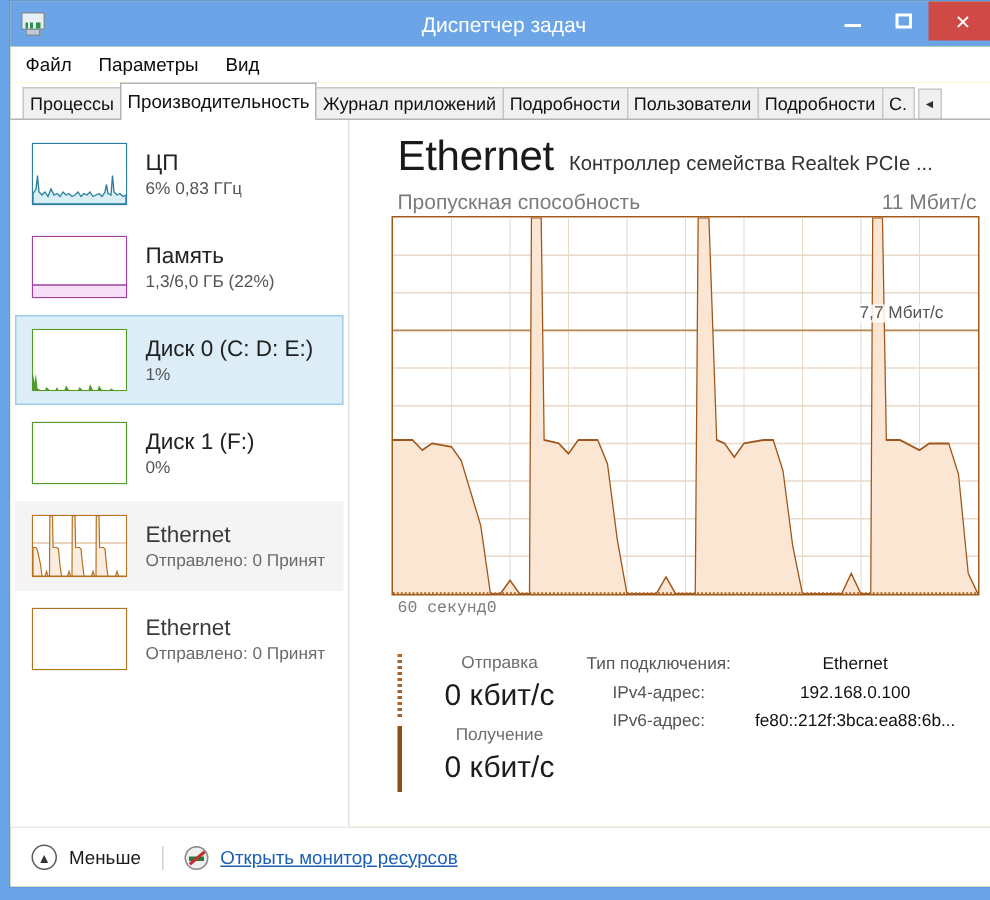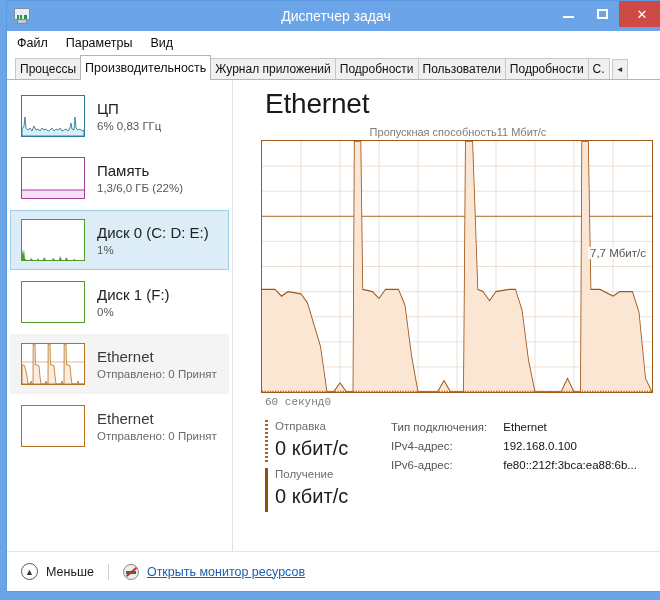--- a/index.html
+++ b/index.html
@@ -160,47 +160,46 @@
   .mainhead h1 {
     font-size: 28px; font-weight: normal; color: #1a1a1a;
     letter-spacing: -0.2px;
   }
   .mainhead .sub {
     font-size: 13.5px; color: #333;
     overflow: hidden; white-space: nowrap; text-overflow: ellipsis;
     flex: 1 1 auto;
   }
   .axisrow {
-    display: flex; justify-content: center;
-    font-size: 11px; color: #7c7c7c;
+    display: flex; justify-content: space-between;
+    font-size: 14px; color: #7c7c7c;
     padding: 6px 2px 2px 4px;
   }
   .chartbox {
     position: relative;
     height: 253px;
     border: 1px solid #a05a18;
     background: #ffffff;
   }
   .chartbox svg { display: block; width: 100%; height: 100%; }
   .chartlabel {
-    position: absolute; right: 4px;
+    position: absolute; right: 21px;
     font-size: 11.5px; color: #555;
     background: rgba(255,255,255,0.85);
     padding: 0 2px;
-    margin-top: 48px;
   }
   .timerow {
     display: flex; justify-content: flex-start;
     font-size: 11px; color: #7c7c7c;
     padding: 3px 2px 0 4px;
     font-family: Liberation Mono, monospace;
   }
   
   .stats {
-    display: flex; margin-top: 10px; padding-left: 4px;
+    display: flex; margin-top: 22px; padding-left: 4px; text-align: center;
   }
   .statcol { width: 126px; flex: none; }
   .statblock { position: relative; padding-left: 10px; margin-bottom: 4px; }
   .statblock .bar {
     position: absolute; left: 0; top: 2px; width: 3px; height: 44px;
   }
   .statblock.send .bar {
     background-image: linear-gradient(#b4611f 0 2px, transparent 2px 4px);
     background-size: 3px 4px;
   }
@@ -369,20 +368,21 @@
           <div class="sbsub">Отправлено: 0 Принят</div>
         </div>
       </div>
 
     </div>
 
     <div class="main">
 
       <div class="mainhead">
         <h1>Ethernet</h1>
+        <div class="sub">Контроллер семейства Realtek PCIe ...</div>
       </div>
 
       <div class="axisrow">
         <span>Пропускная способность</span>
         <span>11 Мбит/с</span>
       </div>
 
       <div class="chartbox">
         <svg id="chart-svg" viewBox="0 0 600 251" preserveAspectRatio="none">
             <line x1="0" y1="225.9" x2="600" y2="225.9" stroke="#e8d9c8" stroke-width="1"></line>

